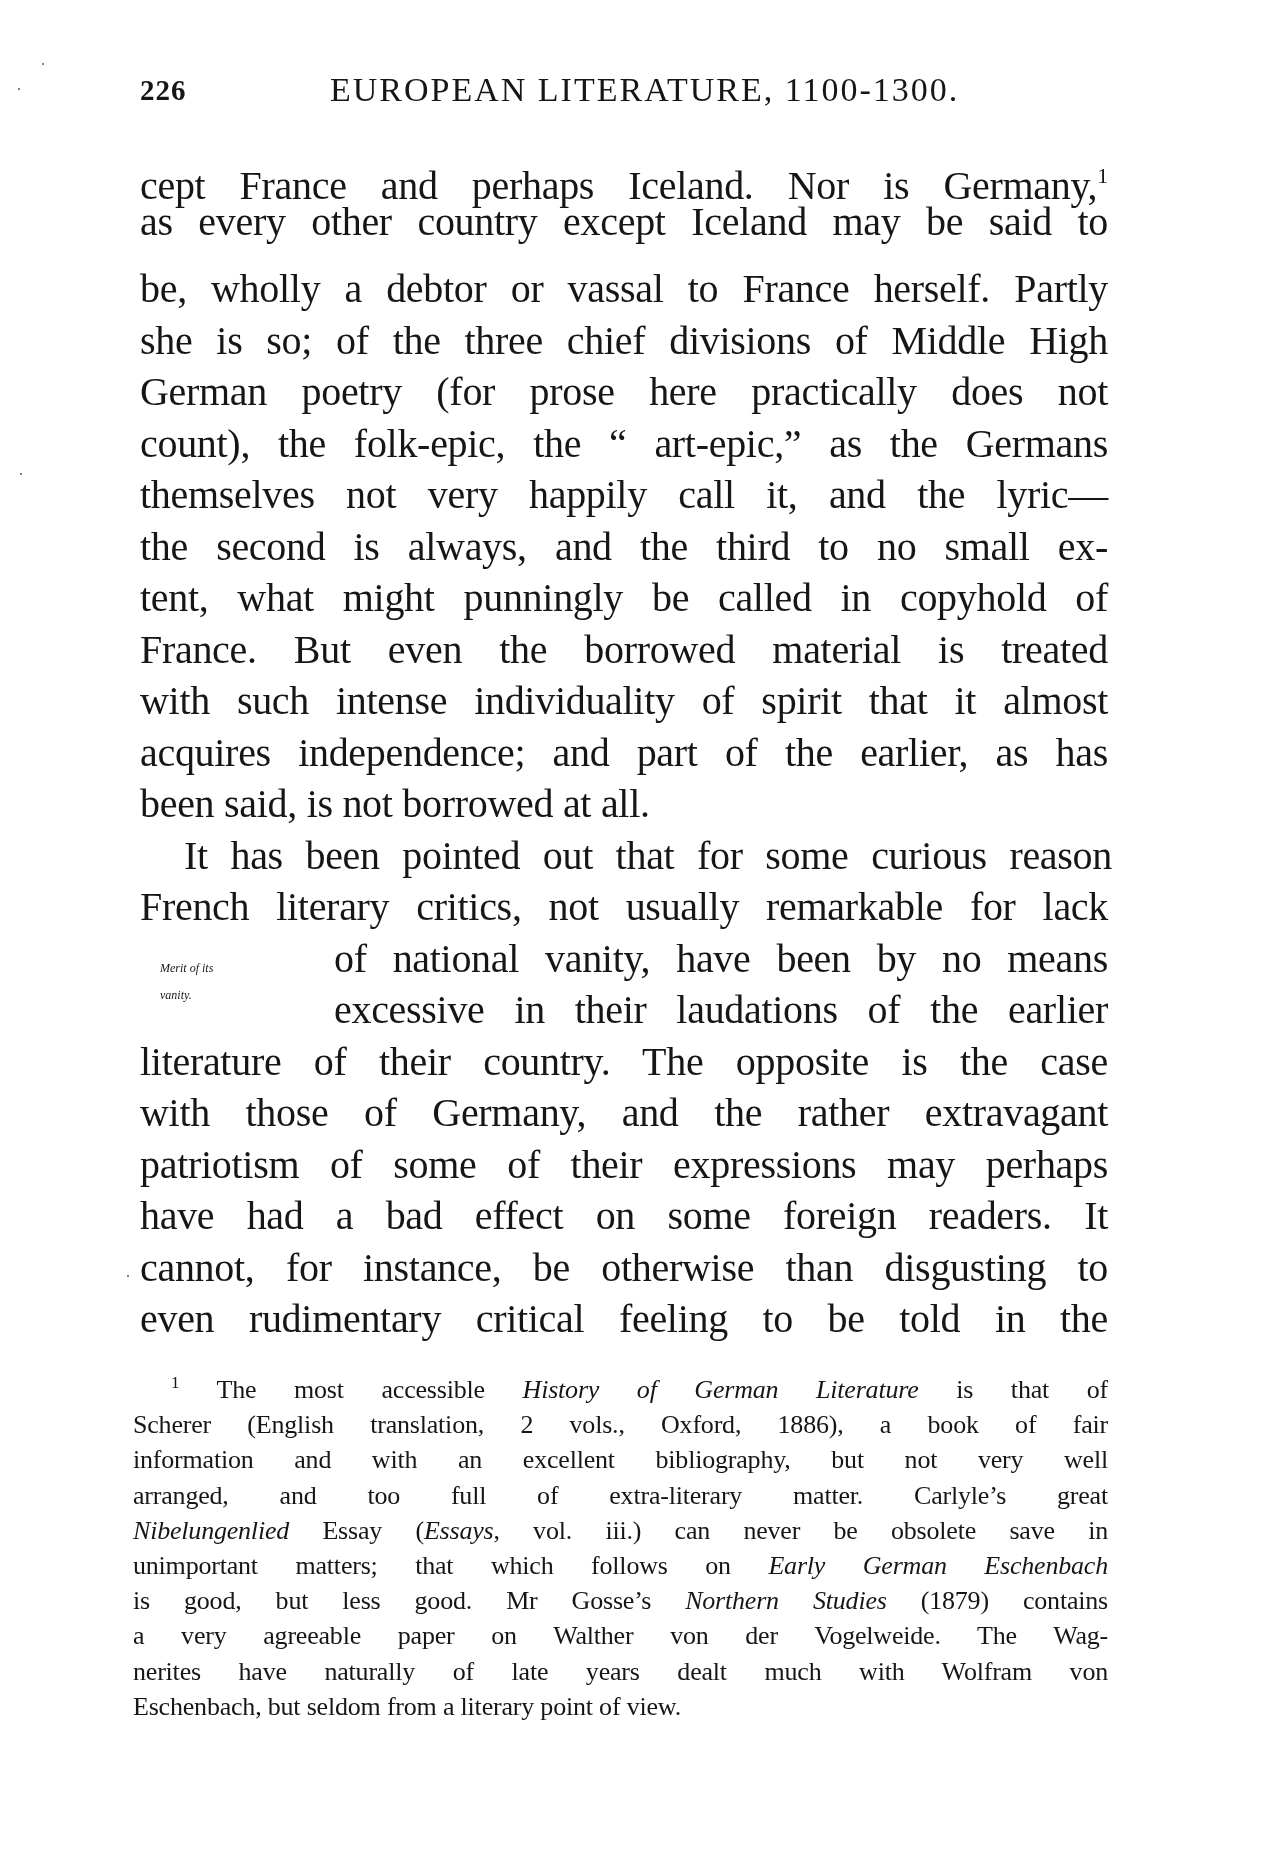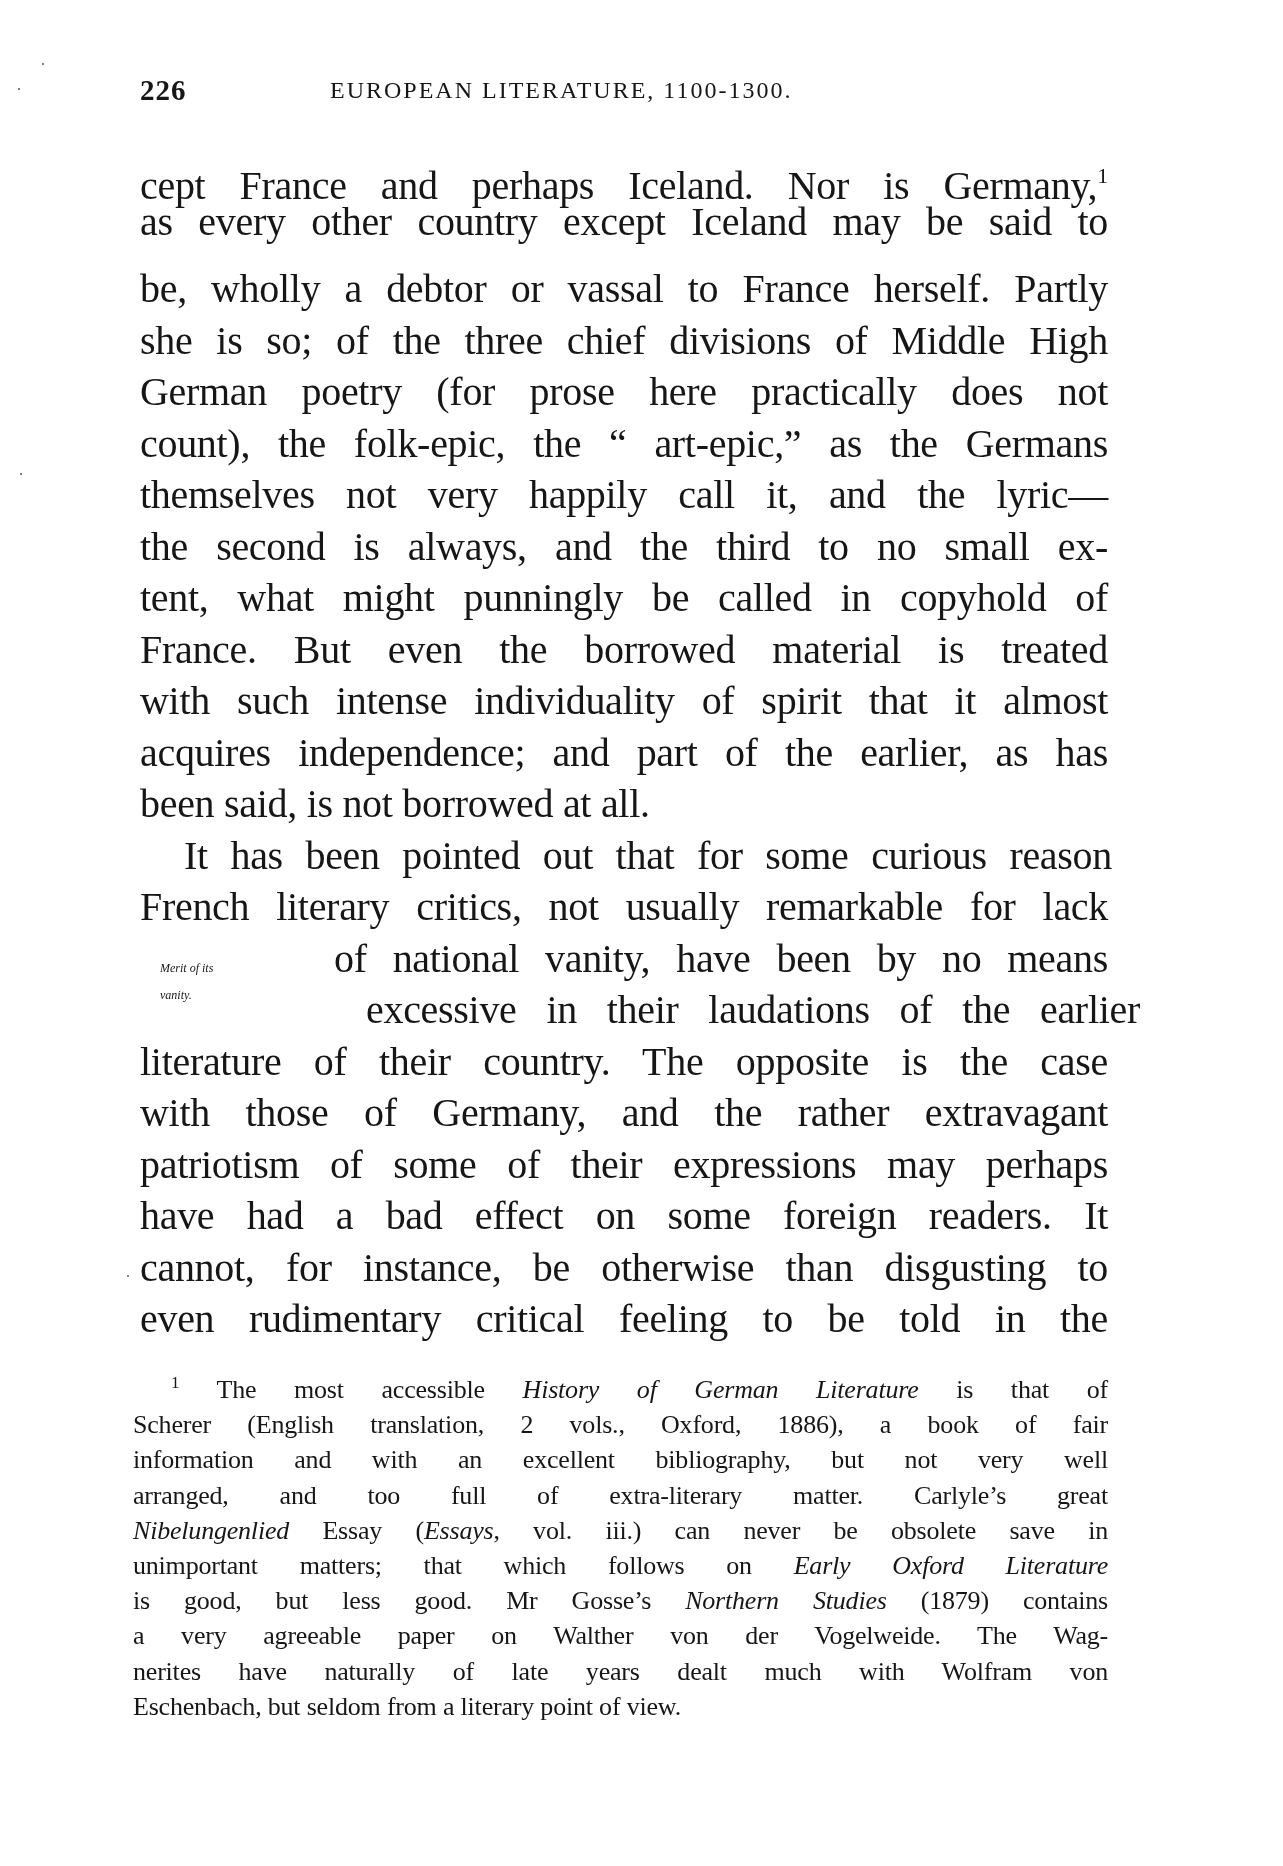--- a/index.html
+++ b/index.html
@@ -13,21 +13,21 @@
   }
   .page { position: absolute; left: 0; top: 0; width: 1283px; height: 1866px; border-radius: 8px; }
 
   
   .running-head {
     position: absolute; left: 140px; top: 70px;
     width: 780px; height: 40px;
     font-size: 29px; line-height: 40px; white-space: nowrap;
   }
   .page-number { position: absolute; left: 0; top: 0; font-weight: bold; letter-spacing: 1px; }
-  .running-title { position: absolute; left: 190px; top: 0; letter-spacing: 2px; font-size: 24px; }
+  .running-title { position: absolute; left: 190px; top: 0; letter-spacing: 2px; font-size: 34px; }
 
   
   .body-text { position: absolute; left: 140px; top: 0; width: 968px; }
   .line {
     position: absolute; left: 0; width: 968px;
     font-size: 40px; height: 52px; line-height: 52px;
     white-space: nowrap;
     text-align: justify; text-align-last: justify;
     letter-spacing: -0.3px;
   }
@@ -78,41 +78,41 @@
       <div class="line" style="top: 469px;"><span>themselves not very happily call it, and the lyric—</span></div>
       <div class="line" style="top: 520.5px;"><span>the second is always, and the third to no small ex-</span></div>
       <div class="line" style="top: 572px;"><span>tent, what might punningly be called in copyhold of</span></div>
       <div class="line" style="top: 623.5px;"><span>France.  But even the borrowed material is treated</span></div>
       <div class="line" style="top: 675px;"><span>with such intense individuality of spirit that it almost</span></div>
       <div class="line" style="top: 726.5px;"><span>acquires independence; and part of the earlier, as has</span></div>
       <div class="line last" style="top: 778px;"><span>been said, is not borrowed at all.</span></div>
       <div class="line indent" style="top: 829.5px;"><span>It has been pointed out that for some curious reason</span></div>
       <div class="line" style="top: 881px;"><span>French literary critics, not usually remarkable for lack</span></div>
       <div class="line side" style="top: 932.5px;"><span>of national vanity, have been by no means</span></div>
-      <div class="line side" style="top: 984px; margin-left: 32px;"><span>excessive in their laudations of the earlier</span></div>
+      <div class="line side" style="top: 984px;"><span>excessive in their laudations of the earlier</span></div>
       <div class="line" style="top: 1035.5px;"><span>literature of their country.  The opposite is the case</span></div>
       <div class="line" style="top: 1087px;"><span>with those of Germany, and the rather extravagant</span></div>
       <div class="line" style="top: 1138.5px;"><span>patriotism of some of their expressions may perhaps</span></div>
       <div class="line" style="top: 1190px;"><span>have had a bad effect on some foreign readers.  It</span></div>
       <div class="line" style="top: 1241.5px;"><span>cannot, for instance, be otherwise than disgusting to</span></div>
       <div class="line" style="top: 1293px;"><span>even rudimentary critical feeling to be told in the</span></div>
     </div>
 
   <div class="sidenote">
     <div>Merit of its</div>
     <div>vanity.</div>
   </div>
 
   <div class="footnotes" id="footnotes">
       <div class="fn-line first" style="top: 1372px;"><sup>1</sup> <span>The most accessible </span><i>History of German Literature</i><span> is that of</span></div>
       <div class="fn-line" style="top: 1407.2px;"><span>Scherer (English translation, 2 vols., Oxford, 1886), a book of fair</span></div>
       <div class="fn-line" style="top: 1442.4px;"><span>information and with an excellent bibliography, but not very well</span></div>
       <div class="fn-line" style="top: 1477.6px;"><span>arranged, and too full of extra-literary matter.  Carlyle’s great</span></div>
       <div class="fn-line" style="top: 1512.8px;"><i>Nibelungenlied</i><span> Essay (</span><i>Essays</i><span>, vol. iii.) can never be obsolete save in</span></div>
-      <div class="fn-line" style="top: 1548px;"><span>unimportant matters; that which follows on </span><i>Early Oxford Literature</i></div>
+      <div class="fn-line" style="top: 1548px;"><span>unimportant matters; that which follows on </span><i>Early German Eschenbach</i></div>
       <div class="fn-line" style="top: 1583.2px;"><span>is good, but less good.  Mr Gosse’s </span><i>Northern Studies</i><span> (1879) contains</span></div>
       <div class="fn-line" style="top: 1618.4px;"><span>a very agreeable paper on Walther von der Vogelweide.  The Wag-</span></div>
       <div class="fn-line" style="top: 1653.6px;"><span>nerites have naturally of late years dealt much with Wolfram von</span></div>
       <div class="fn-line last" style="top: 1688.8px;"><span>Eschenbach, but seldom from a literary point of view.</span></div>
     </div>
 
   <div class="speck" style="left:42px;top:63px"></div>
   <div class="speck" style="left:18px;top:88px"></div>
   <div class="speck" style="left:20px;top:473px"></div>
   <div class="speck" style="left:127px;top:1275px"></div>

